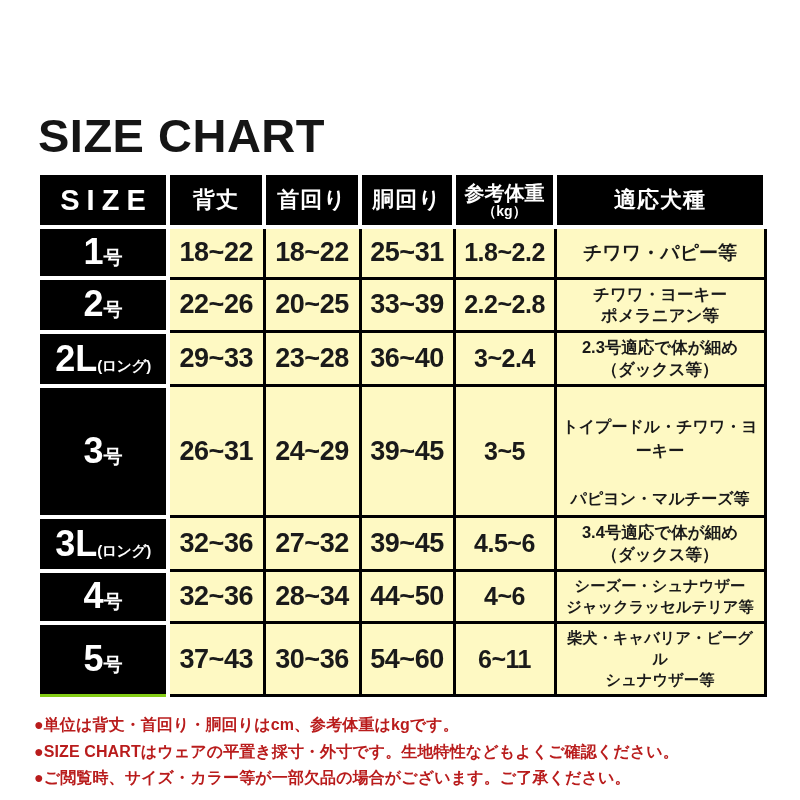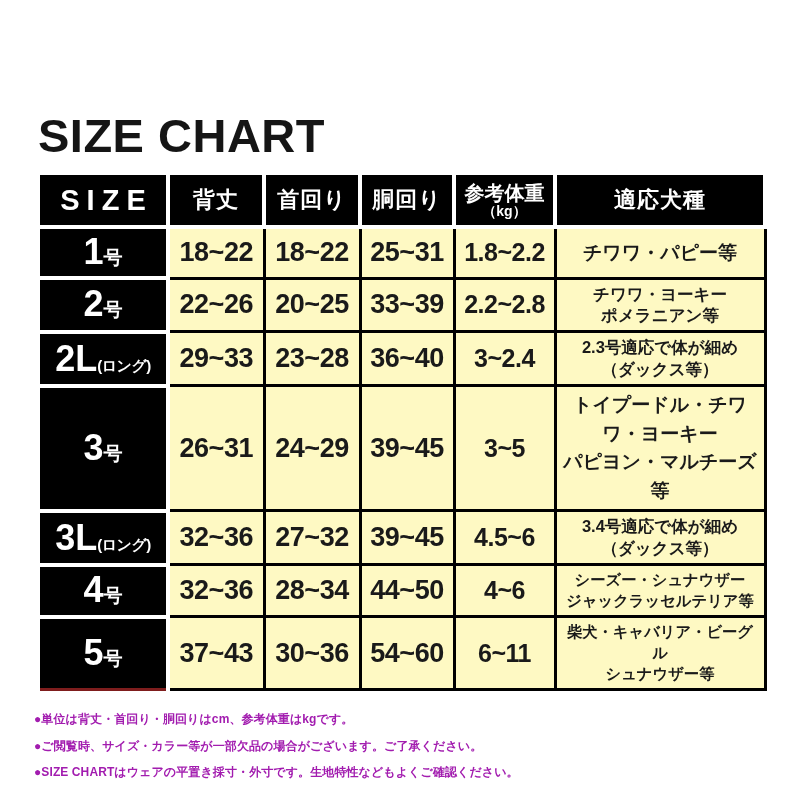--- a/index.html
+++ b/index.html
@@ -44,40 +44,40 @@
   }
   tr.hdr-row td { height: 52px; border-top-width: 0; }
   tr.data-row { height: 51px; }
 
   .hdr-size { font-size: 29px; letter-spacing: 7px; text-indent: 7px; border-left-width: 0 !important; }
   .hdr-jp { font-size: 22px; letter-spacing: 1px; }
   .hdr-sub { font-size: 14px; line-height: 1.05; letter-spacing: 0; }
   .hdr-main { line-height: 1.1; font-size: 20px; letter-spacing: 0; }
 
   td.size-cell { border-left-width: 0 !important; }
-  tr.data-row:last-child td.size-cell { border-bottom: 3px solid #7f1d1d; }
+  tr.data-row:last-child td.size-cell { border-bottom: 3px solid #84cc16; }
   .size-main { font-size: 36px; line-height: 1; }
   .size-sub { font-size: 19px; }
   .size-paren { font-size: 15px; letter-spacing: -0.5px; }
 
   .num { font-size: 27px; letter-spacing: -0.5px; }
   .wnum { font-size: 25px; letter-spacing: -0.5px; }
 
   .breed-line { width: 100%; }
   .breed-lg  { font-size: 19px; line-height: 1.25; }
   .breed-md  { font-size: 16.5px; line-height: 1.3; }
-  .breed-sm  { font-size: 19px; line-height: 1.5; }
+  .breed-sm  { font-size: 16px; line-height: 1.5; margin-top: 24px; }
   .breed-sm2 { font-size: 15.3px; line-height: 1.35; }
 
   .notes {
     margin: 15px 0 18px -4px;
-    font-size: 12px;
+    font-size: 16px;
     font-weight: bold;
     line-height: 26.5px;
-    color: #a21caf;
+    color: #b91c1c;
     letter-spacing: 0.1px;
   }
 </style>
 </head>
 <body>
 
 <div class="page">
   <div class="title">SIZE CHART</div>
 
   <table class="size-table">
@@ -175,16 +175,16 @@
           <td class="white">
             <div class="breed-line breed-sm2">柴犬・キャバリア・ビーグル</div>
             <div class="breed-line breed-sm2">シュナウザー等</div>
           </td>
         </tr>
       </tbody>
   </table>
 
   <div class="notes">
       <div class="note-line">●単位は背丈・首回り・胴回りはcm、参考体重はkgです。</div>
+      <div class="note-line">●SIZE CHARTはウェアの平置き採寸・外寸です。生地特性などもよくご確認ください。</div>
       <div class="note-line">●ご閲覧時、サイズ・カラー等が一部欠品の場合がございます。ご了承ください。</div>
-      <div class="note-line">●SIZE CHARTはウェアの平置き採寸・外寸です。生地特性などもよくご確認ください。</div>
     </div>
 </div>
 
 </body></html>

